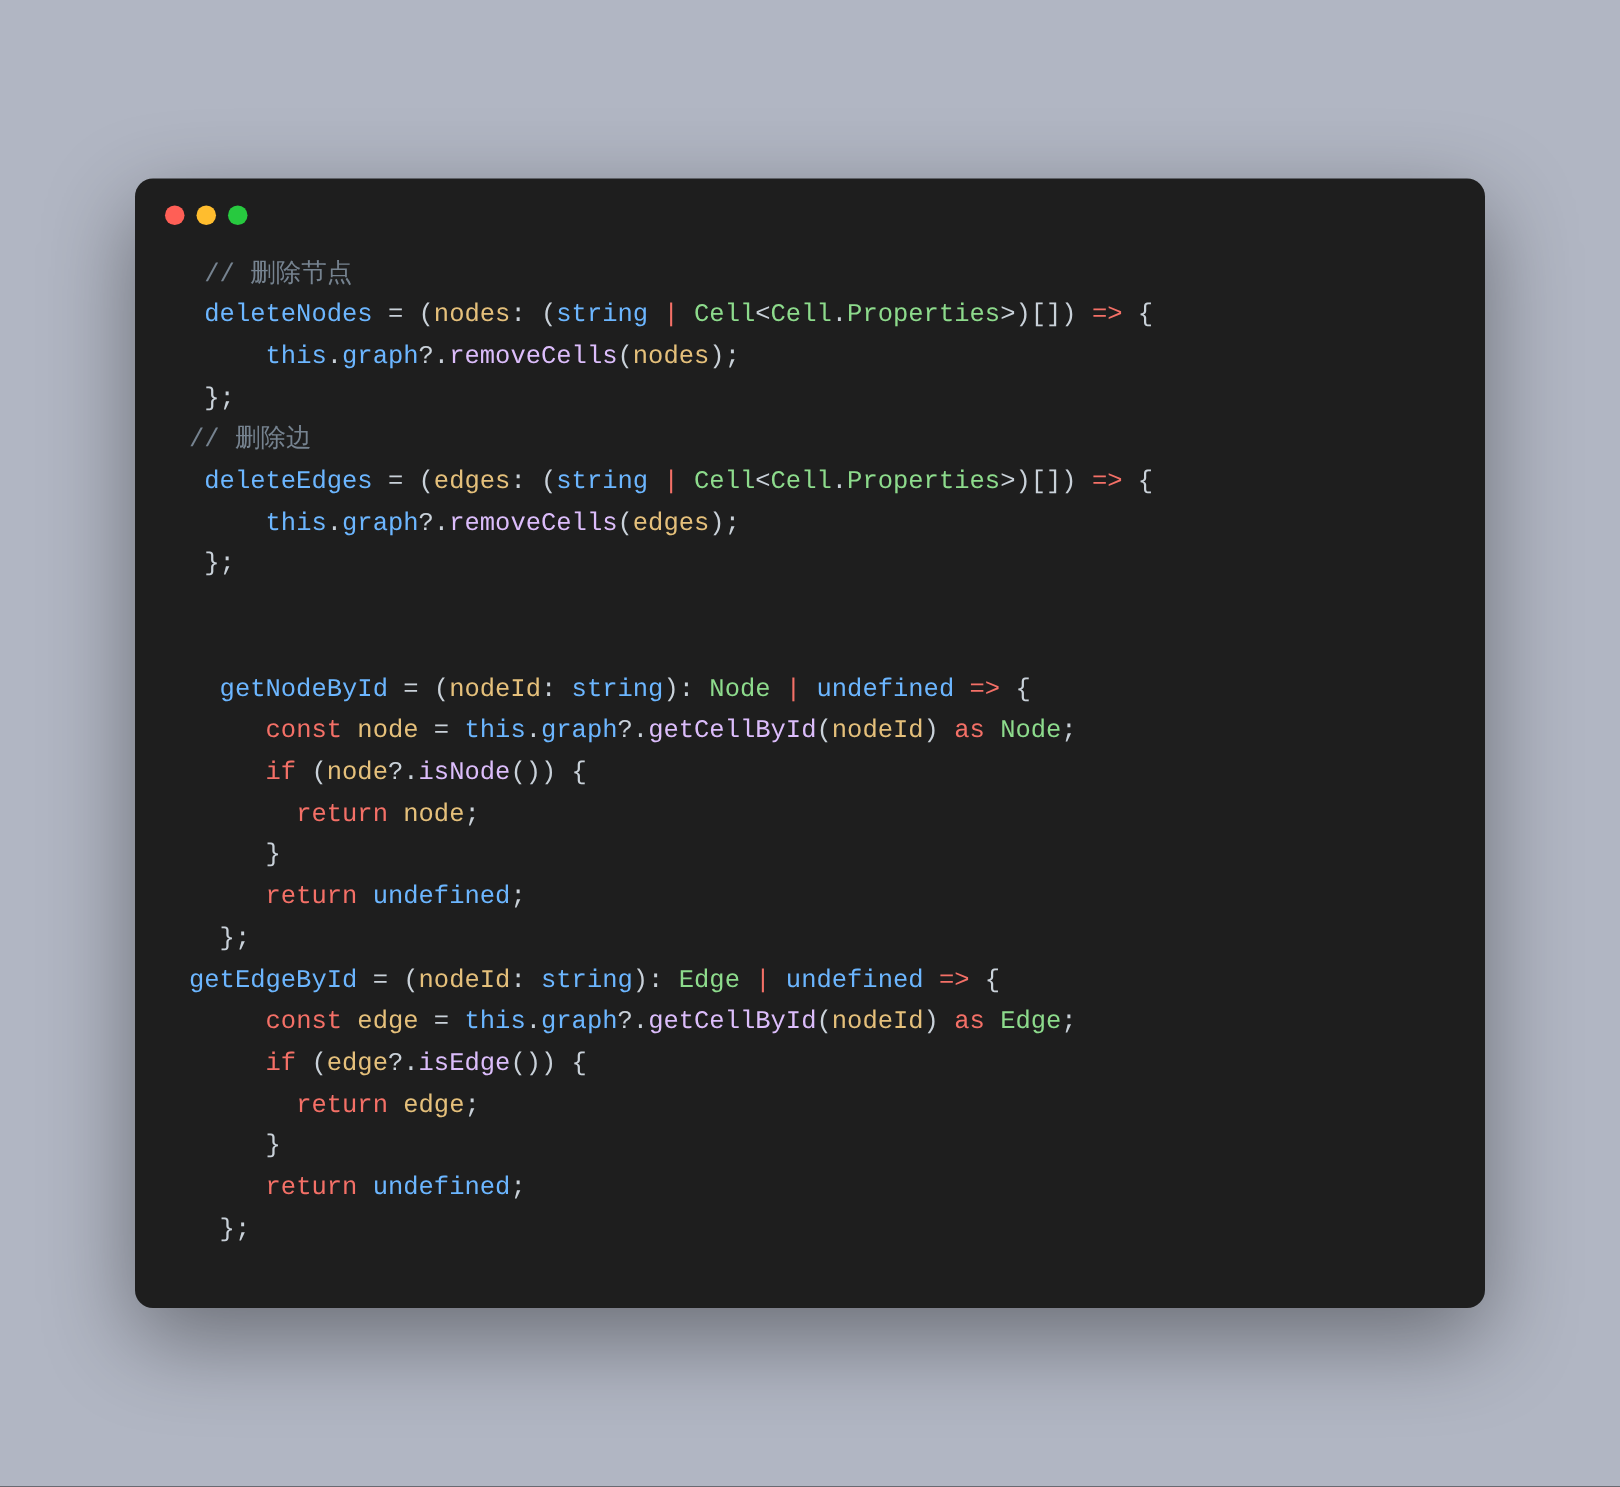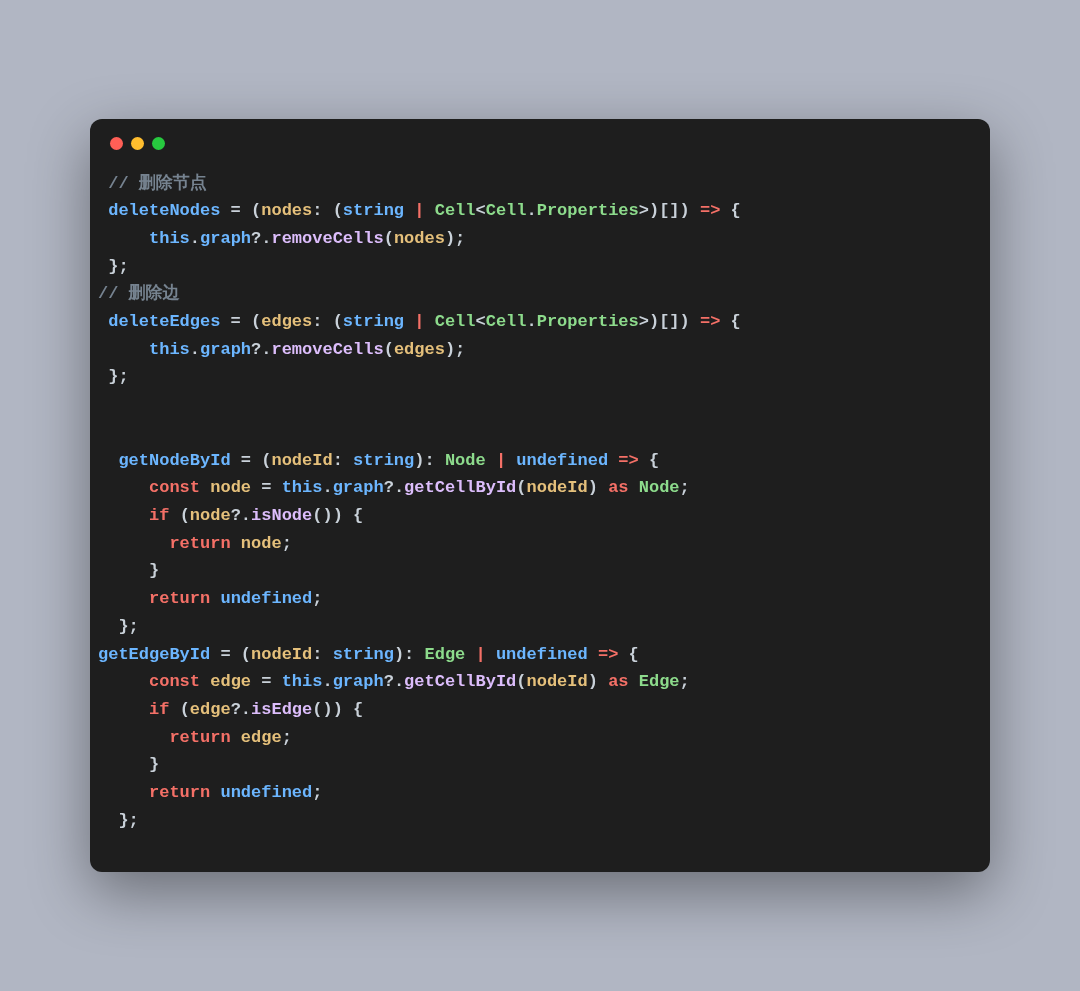--- a/index.html
+++ b/index.html
@@ -28,27 +28,26 @@
     }
     .dot {
       width: 13px;
       height: 13px;
       border-radius: 50%;
     }
     .dot.red { background: #ff5f56; }
     .dot.yellow { background: #ffbd2e; }
     .dot.green { background: #27c93f; }
     .code {
-      padding: 12px 24px 6px 8px;
+      padding: 12px 24px 6px 36px;
       font-size: 17px;
       line-height: 1.63;
       color: #c9d1d9;
       white-space: pre;
       font-family: ui-monospace, SFMono-Regular, "SF Mono", Menlo, Consolas, "Liberation Mono", monospace;
-      font-weight: bold;
     }
     .cm { color: #768390; }       
     .fn { color: #6cb6ff; }       
     .op { color: #c9d1d9; }       
     .par { color: #e5c07b; }       
     .str-t { color: #6cb6ff; }     
     .cls { color: #8ddb8c; }      
     .this { color: #6cb6ff; }     
     .prop { color: #6cb6ff; }
     .meth { color: #dcbdfb; }

